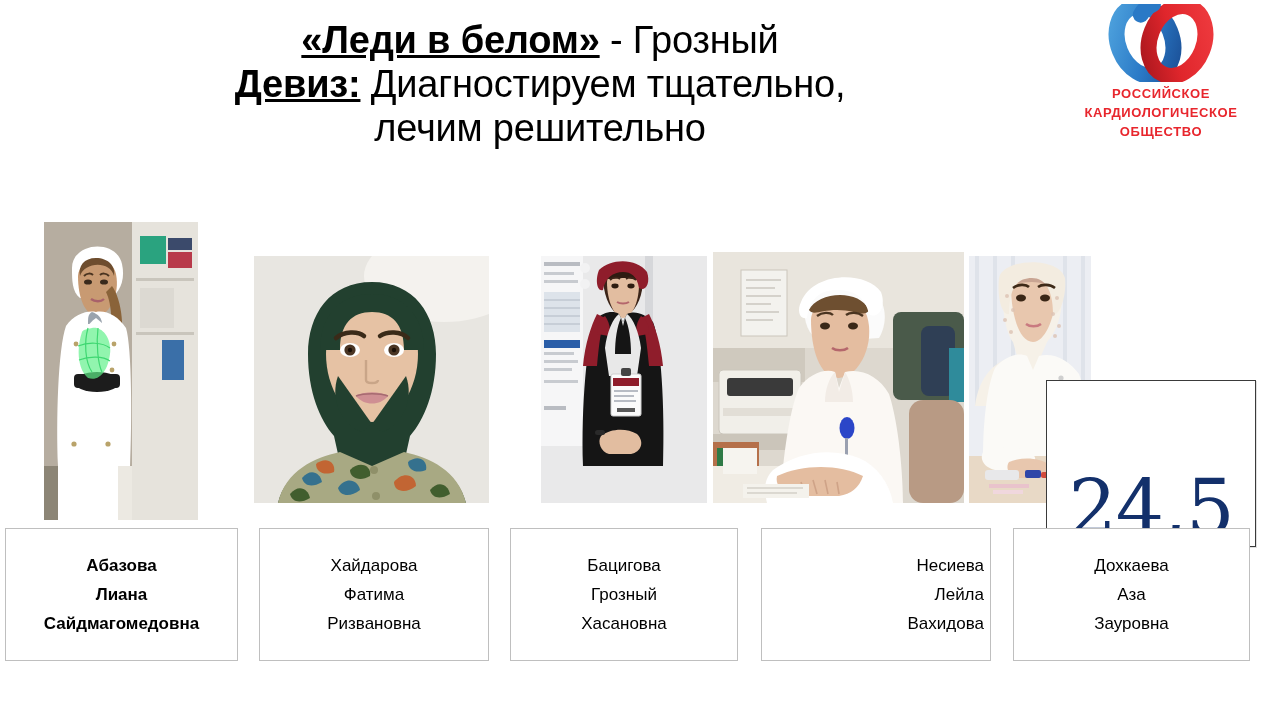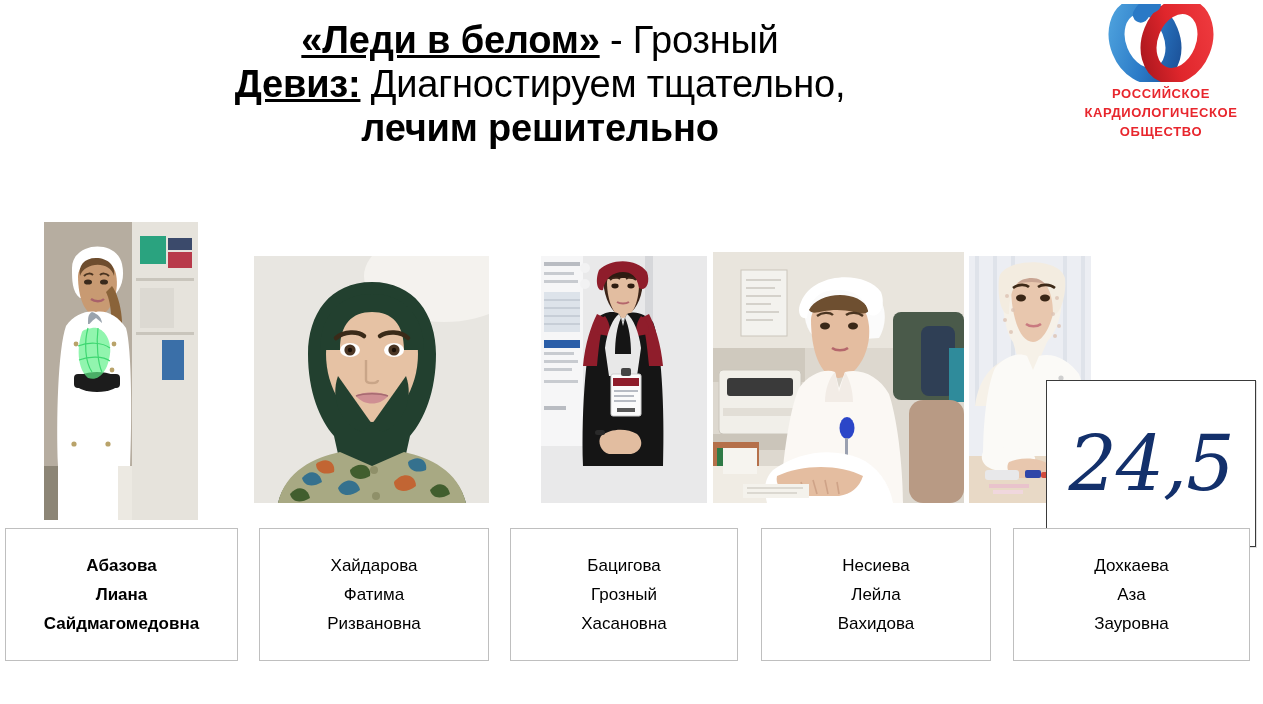--- a/index.html
+++ b/index.html
@@ -11,21 +11,21 @@
   }
   .slide { position: relative; width: 1263px; height: 704px; background: #fff; }
 
   
   .title-block {
     position: absolute; left: 40px; top: 18px; width: 1000px;
     text-align: center; color: #000; line-height: 1.16;
   }
   .title-line { font-size: 38px; letter-spacing: -0.2px; white-space: nowrap; }
   .title-line.l2 { font-size: 38px; }
-  .title-line.l3 { font-size: 38px; font-weight: bold; }
+  .title-line.l3 { font-size: 38px; }
   .t-bold { font-weight: 700; text-decoration: underline; }
   .t-reg  { font-weight: 400; }
 
   
   .rko-logo { position: absolute; left: 1078px; top: 4px; width: 166px; height: 132px; }
   .rko-mark { position: relative; width: 166px; height: 78px; }
   .rko-text {
     text-align: center; color: #e8262d; font-weight: 700;
     font-size: 13px; letter-spacing: 0.6px; line-height: 1.45; margin-top: 3px;
   }
@@ -43,43 +43,42 @@
   #photo-1 { left: 44px;  top: 222px; width: 154px; height: 298px; }
   #photo-2 { left: 254px; top: 256px; width: 235px; height: 247px; }
   #photo-3 { left: 541px; top: 256px; width: 166px; height: 247px; }
   #photo-4 { left: 713px; top: 252px; width: 251px; height: 251px; }
   #photo-5 { left: 969px; top: 256px; width: 122px; height: 247px; }
 
   
   .number-box {
     position: absolute; left: 1046px; top: 380px; width: 210px; height: 167px;
     background: #ffffff; border: 1.6px solid #3a3a3a;
-    display: flex; align-items: center; justify-content: center;
+    display: flex; align-items: flex-end; justify-content: center;
     box-shadow: 1px 1px 0 rgba(0,0,0,0.12);
-    font-style: italic;
   }
   .number-box span {
     font-family: "DejaVu Serif", serif; font-size: 76px; color: #13306b;
     letter-spacing: -1px; line-height: 1;
   }
 
   
   .names-row { position: absolute; left: 0; top: 528px; width: 1160px; height: 133px; }
   .name-box {
     position: absolute; top: 0; height: 133px;
     border: 1.3px solid #bfbfbf; background: #fff;
     display: flex; flex-direction: column; align-items: center; justify-content: center;
     padding: 4px 6px; text-align: center; color: #000;
   }
   .name-box .nm { font-size: 17px; line-height: 1.72; font-weight: 400; white-space: nowrap; }
   .name-box.bold .nm { font-weight: 700; }
   #name-1 { left: 5px;    width: 233px; }
   #name-2 { left: 259px;  width: 230px; }
   #name-3 { left: 510px;  width: 228px; }
-  #name-4 { left: 761px;  width: 230px; }
+  #name-4 { left: 761px;  width: 230px; align-items: flex-end; }
   #name-5 { left: 1013px; width: 237px; }
 </style>
 </head>
 <body>
 
 <div class="slide">
 
   <div class="title-block">
     <div class="title-line"><span class="t-bold">«Леди в белом»</span><span class="t-reg"> - Грозный</span></div>
     <div class="title-line l2"><span class="t-bold">Девиз:</span><span class="t-reg"> Диагностируем тщательно,</span></div>

